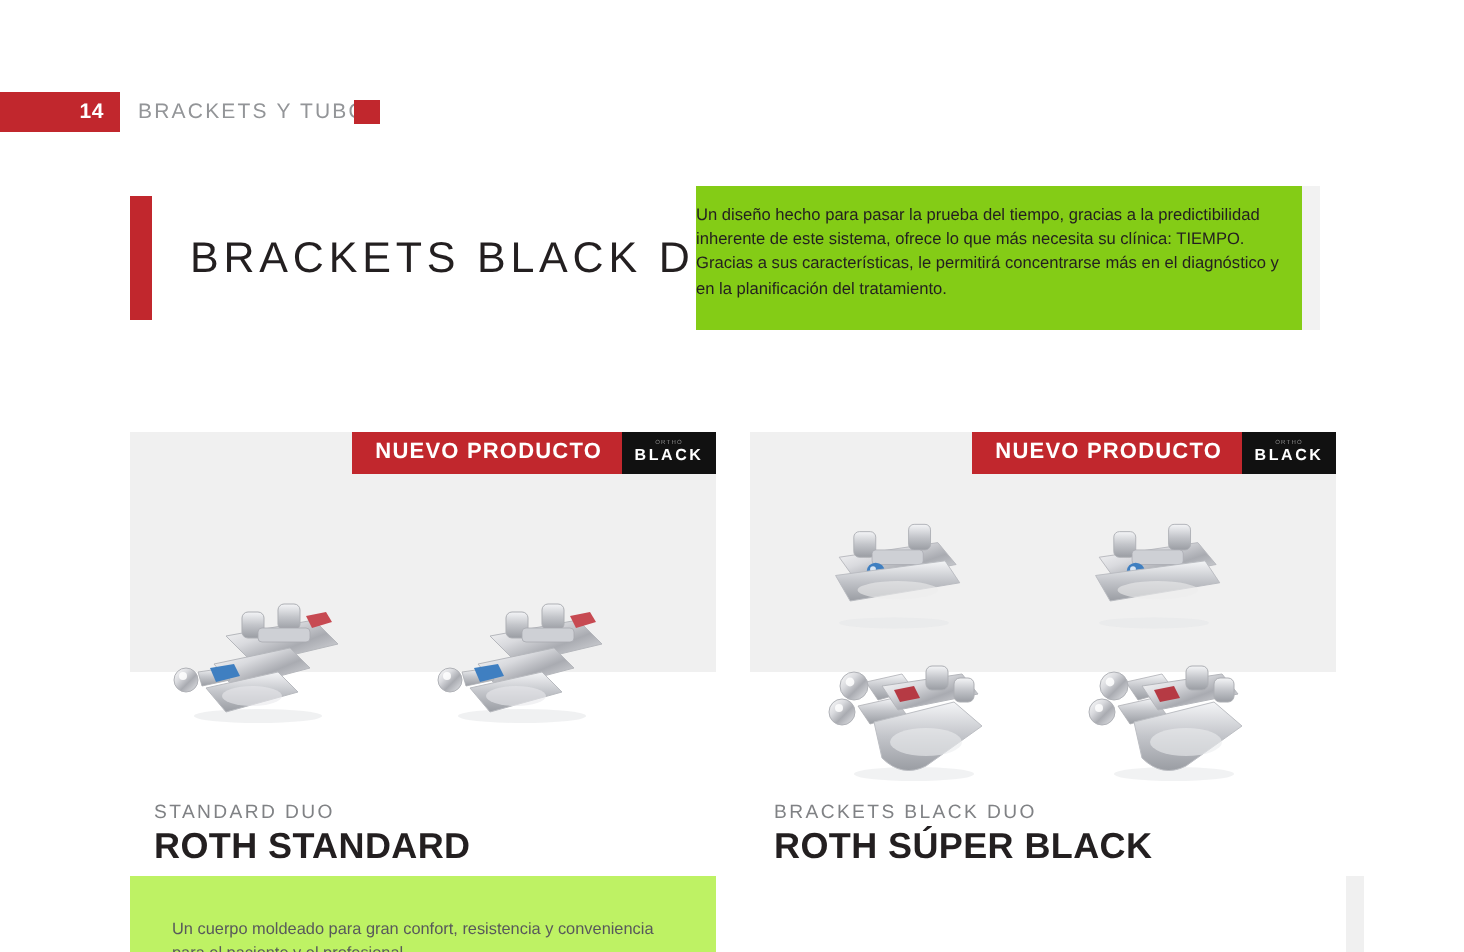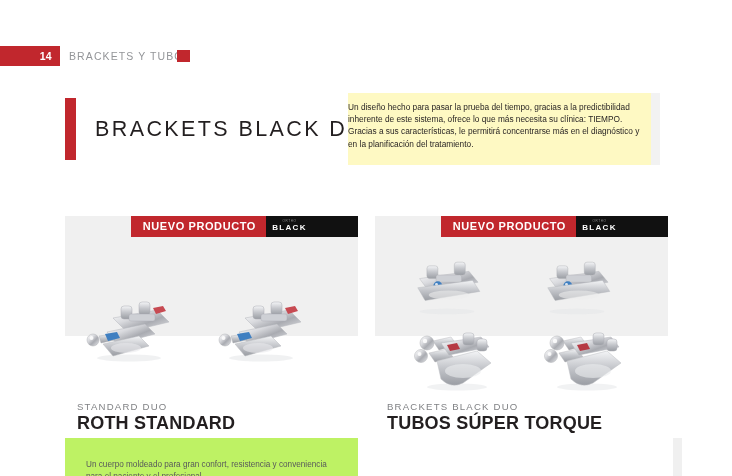--- a/index.html
+++ b/index.html
@@ -97,21 +97,21 @@
     color: #231f20;
     letter-spacing: 2.4px;
     white-space: nowrap;
   }
   .title-desc-wrap {
     position: absolute;
     left: 283px;
     top: 0;
     width: 311px;
     height: 72px;
-    background: #fef9c3;
+    background: #84cc16;
     border-right: 3px solid #1d4ed8;
     box-sizing: border-box;
   }
   .title-desc {
     position: absolute;
     left: 0;
     top: 8px;
     width: 292px;
     font-size: 8.3px;
     line-height: 12.2px;
@@ -180,21 +180,20 @@
     letter-spacing: .6px;
     padding: 0 10px 0 12px;
     line-height: 21px;
     height: 21px;
   }
   .badge-black {
     background: #111111;
     width: 47px;
     height: 21px;
     position: relative;
-    padding-left: 45px;
   }
   .badge-black-top {
     position: absolute;
     left: 0;
     top: 3px;
     width: 47px;
     text-align: center;
     color: #8a8a8a;
     font-size: 3px;
     letter-spacing: .6px;
@@ -447,17 +446,17 @@
       <div class="badge-row">
         <div class="badge-new">NUEVO PRODUCTO</div>
         <div class="badge-black">
           <div class="badge-black-top">ORTHO</div>
           <div class="badge-black-main">BLACK</div>
         </div>
       </div>
     </div>
 
     <div class="card-kicker">BRACKETS BLACK DUO</div>
-    <div class="card-title">TUBOS SÚPER TORQUE</div>
+    <div class="card-title">ROTH SÚPER BLACK</div>
     <div class="card-sidestrip"></div>
   </div>
 
 </div>
 
 </body></html>

